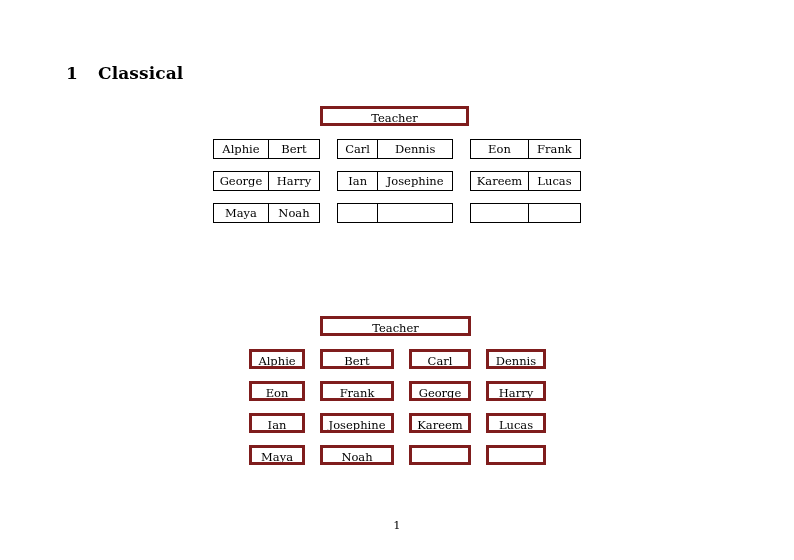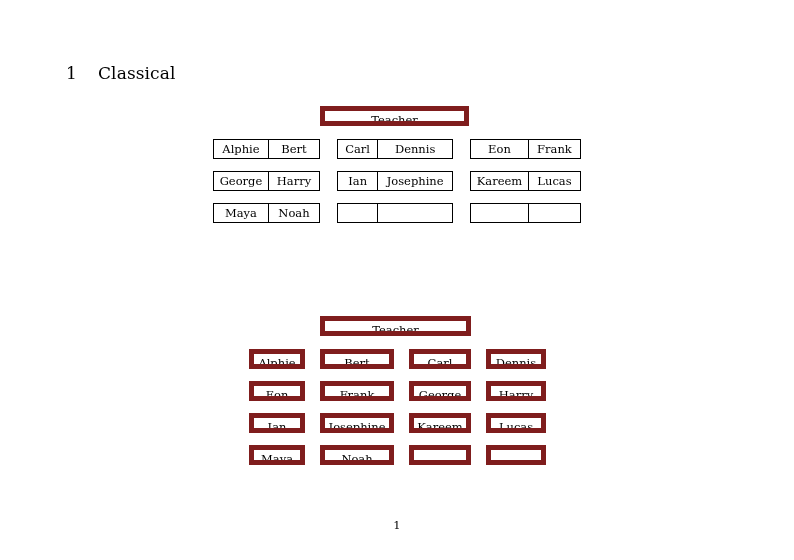--- a/index.html
+++ b/index.html
@@ -20,41 +20,41 @@
 
   .page {
     position: absolute;
     inset: 0;
   }
 
   
   .section-heading {
     position: absolute;
     font-size: 17px;
-    font-weight: normal;
+    font-weight: bold;
     letter-spacing: 0.1px;
     white-space: nowrap;
     line-height: 1;
   }
   .section-heading .sec-num {
     display: inline-block;
     width: 32px;
   }
   .section-heading .sec-title {
     display: inline-block;
   }
 
   #heading-classical   { left: 66px; top: 65px; }
   #heading-distributed { left: 66px; top: 276px; }
 
   
   .box {
     position: absolute;
     box-sizing: border-box;
-    border: 5px solid #7f1d1d;
+    border: 3px solid #7f1d1d;
     background: #ffffff;
     height: 20px;
     line-height: 18px;
     text-align: center;
     font-size: 11.5px;
     white-space: nowrap;
     overflow: hidden;
   }
 
   

